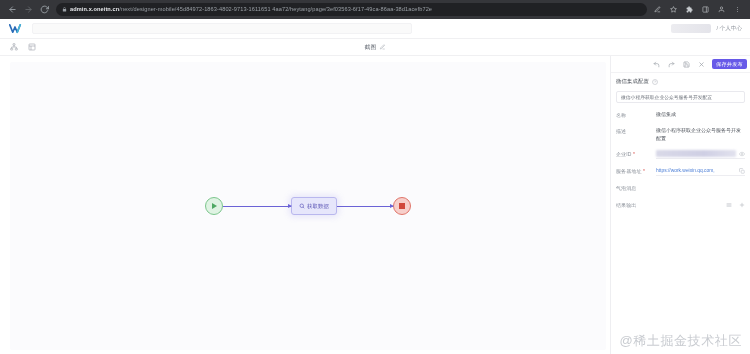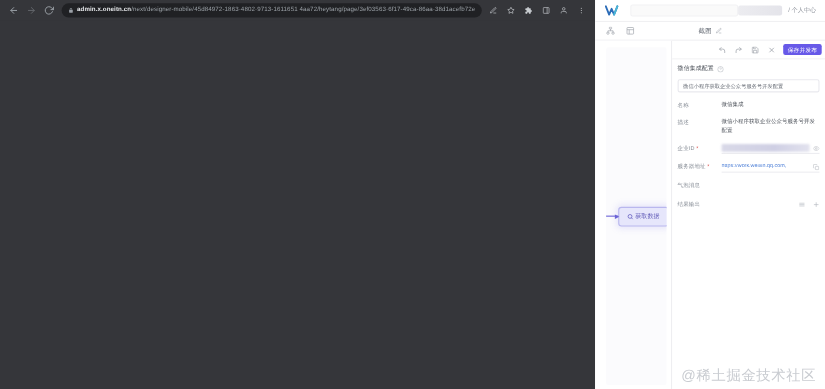--- a/index.html
+++ b/index.html
@@ -6,21 +6,21 @@
   html, body {
     width: 750px; height: 354px;
     font-family: "Liberation Sans", "DejaVu Sans", sans-serif;
     overflow: hidden;
     background: #ffffff;
   }
 
   
   .browser {
     width: 750px; height: 354px;
-    display: flex; flex-direction: row;
+    display: flex; flex-direction: column;
     background: #35363a;
     position: relative;
   }
   .omnibar {
     height: 19px;
     background: #35363a;
     display: flex; align-items: center;
     padding: 0 5px;
     flex: 0 0 19px;
   }

